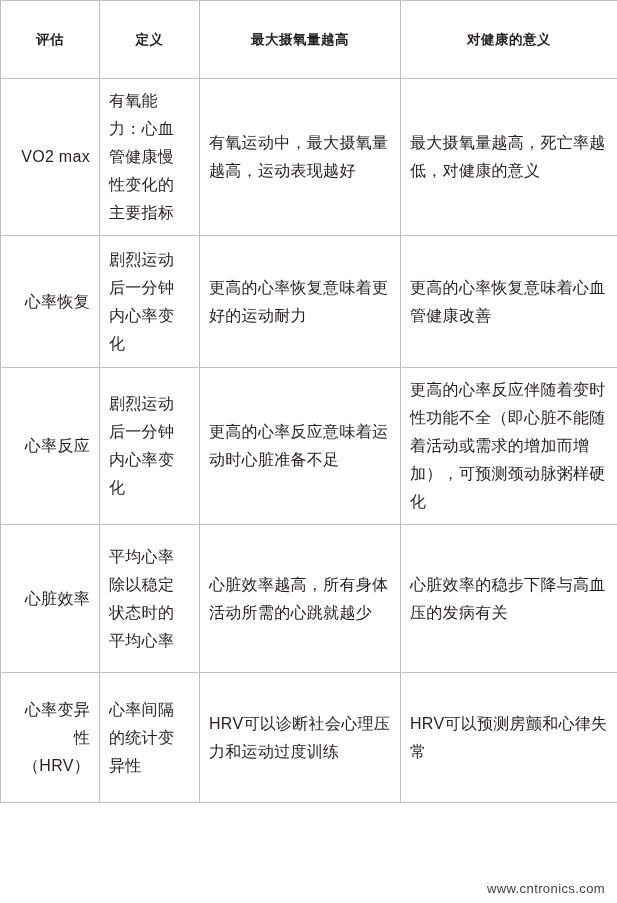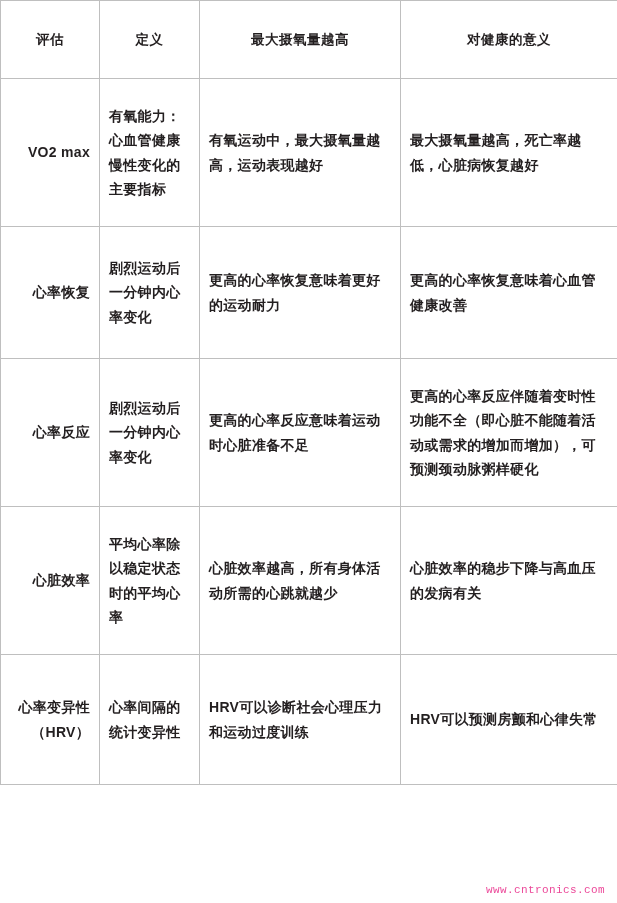--- a/index.html
+++ b/index.html
@@ -25,22 +25,22 @@
   table.metrics {
     width: 100%;
     border-collapse: collapse;
     table-layout: fixed;
   }
   table.metrics th,
   table.metrics td {
     border: 1px solid #bfbfbf;
     vertical-align: middle;
     padding: 8px 9px;
-    font-weight: bold;
-    font-size: 14px;
+    font-weight: normal;
+    font-size: 16px;
     line-height: 1.75;
     letter-spacing: 0.3px;
   }
   
   col.c1 { width: 99px; }
   col.c2 { width: 100px; }
   col.c3 { width: 201px; }
   col.c4 { width: 217px; }
 
   
@@ -72,24 +72,24 @@
   tr.r1 td { height: 132px; }
   tr.r2 td { height: 132px; }
   tr.r3 td { height: 148px; }
   tr.r4 td { height: 148px; }
   tr.r5 td { height: 130px; }
 
   .watermark {
     position: absolute;
     right: 12px;
     bottom: 7px;
-    font-size: 11px;
-    color: #ec4899;
+    font-size: 13px;
+    color: #404040;
     letter-spacing: 0.4px;
-    font-family: Liberation Mono, monospace;
+    font-family: Liberation Sans, sans-serif;
   }
 </style>
 </head>
 <body>
 
 <div class="page">
 
   <table class="metrics">
     <colgroup>
       <col class="c1">
@@ -110,21 +110,21 @@
         <td class="col-assess">
             <span class="txt">VO2 max</span>
           </td>
         <td class="col-def">
             <span class="txt">有氧能力：心血管健康慢性变化的主要指标</span>
           </td>
         <td class="col-fitness">
             <span class="txt">有氧运动中，最大摄氧量越高，运动表现越好</span>
           </td>
         <td class="col-health">
-            <span class="txt">最大摄氧量越高，死亡率越低，心脏病恢复越好</span>
+            <span class="txt">最大摄氧量越高，死亡率越低，对健康的意义</span>
           </td>
       </tr>
       <tr class="r2">
         <td class="col-assess">
             <span class="txt">心率恢复</span>
           </td>
         <td class="col-def">
             <span class="txt">剧烈运动后一分钟内心率变化</span>
           </td>
         <td class="col-fitness">

